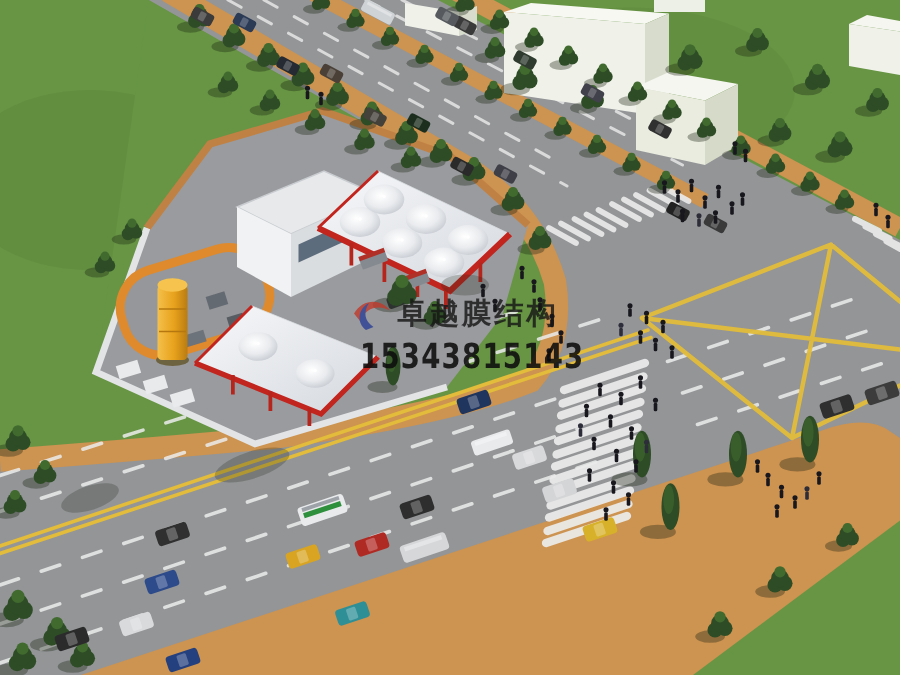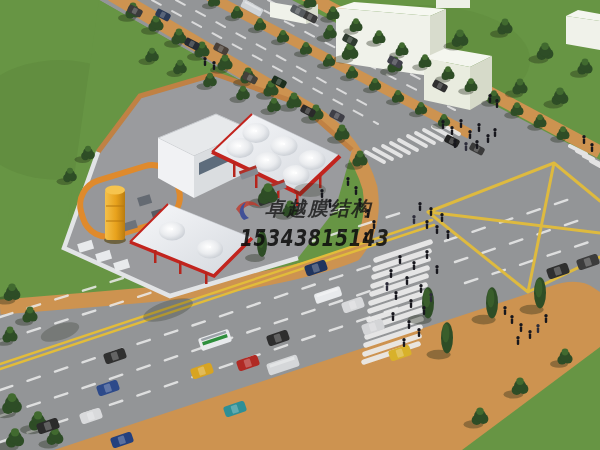--- a/index.html
+++ b/index.html
@@ -1,19 +1,19 @@
 <!DOCTYPE html>
 <html style="--c-grass: #679544; --c-grass_dark: #557c34; --c-road: #939597; --c-sidewalk: #cd9350; --c-sidewalk_deep: #c08144; --c-marking_white: #ececec; --c-marking_yellow: #e2bc3a; --c-trim_red: #c2241e; --c-canopy: #f1f2f5; --c-canopy_shade: #c8ccd3; --c-building: #f0f2ea; --c-building_side: #d8dccd; --c-window: #46586a; --c-lot: #9a9b9e; --c-wall: #e2e4e6; --c-tank: #edaa24; --c-tree: #2e4d26; --c-tree_light: #416a2f; --c-ped: #17171d;"><head>
 <meta charset="utf-8">
 <style>
   html,body{margin:0;padding:0;background:#222;}
   .scene{position:relative;width:600px;height:450px;overflow:hidden;
          font-family:"DejaVu Sans","Liberation Sans",sans-serif;}
   .scene svg{display:block;}
-  .watermark{position:absolute;left:234px;top:195px;pointer-events:none;font-style:italic;}
+  .watermark{position:absolute;left:234px;top:195px;pointer-events:none;}
   .wm-row{display:flex;align-items:flex-start;gap:3px;}
   .wm-logo{opacity:.8;margin-top:2px;}
   .wm-company{font-size:19.5px;font-weight:bold;letter-spacing:2px;
               color:rgba(22,22,22,.82);white-space:nowrap;}
   .wm-phone{font-size:23px;font-weight:bold;letter-spacing:1px;margin-top:2px;margin-left:6px;
             color:rgba(12,12,12,.88);transform:scaleX(.8);transform-origin:left top;white-space:nowrap;}
 </style>
 </head>
 <body>
 

